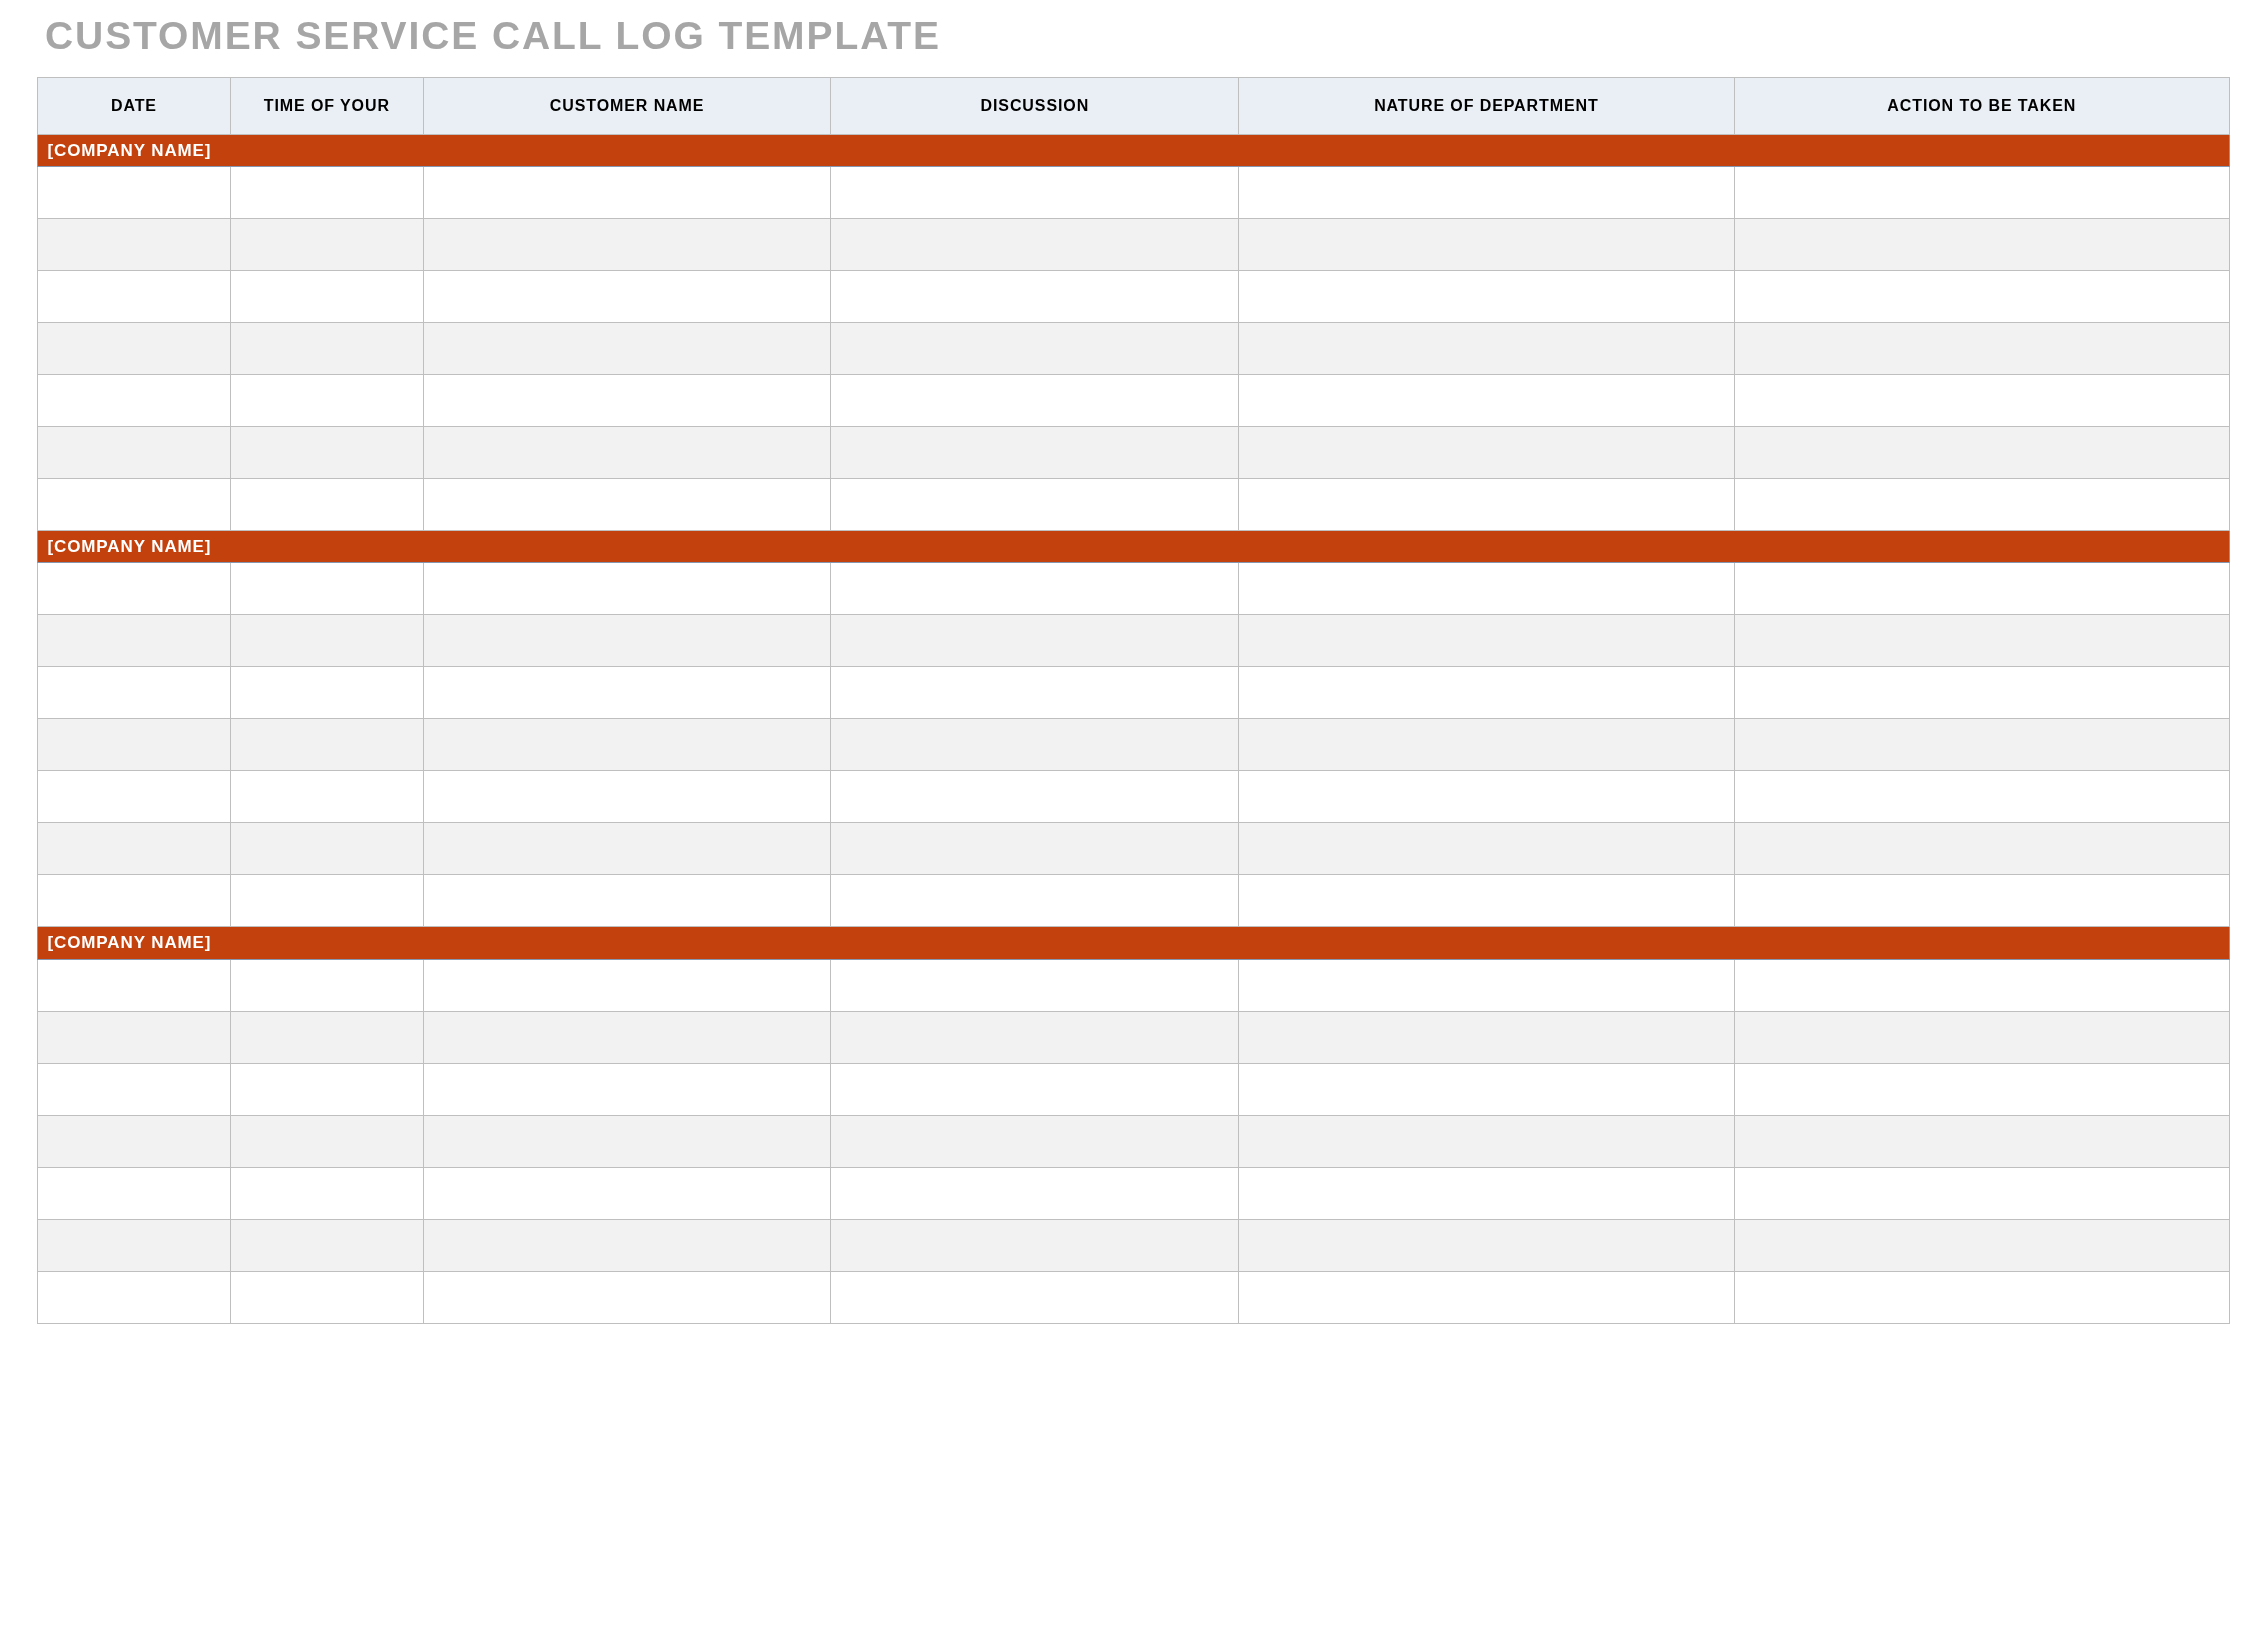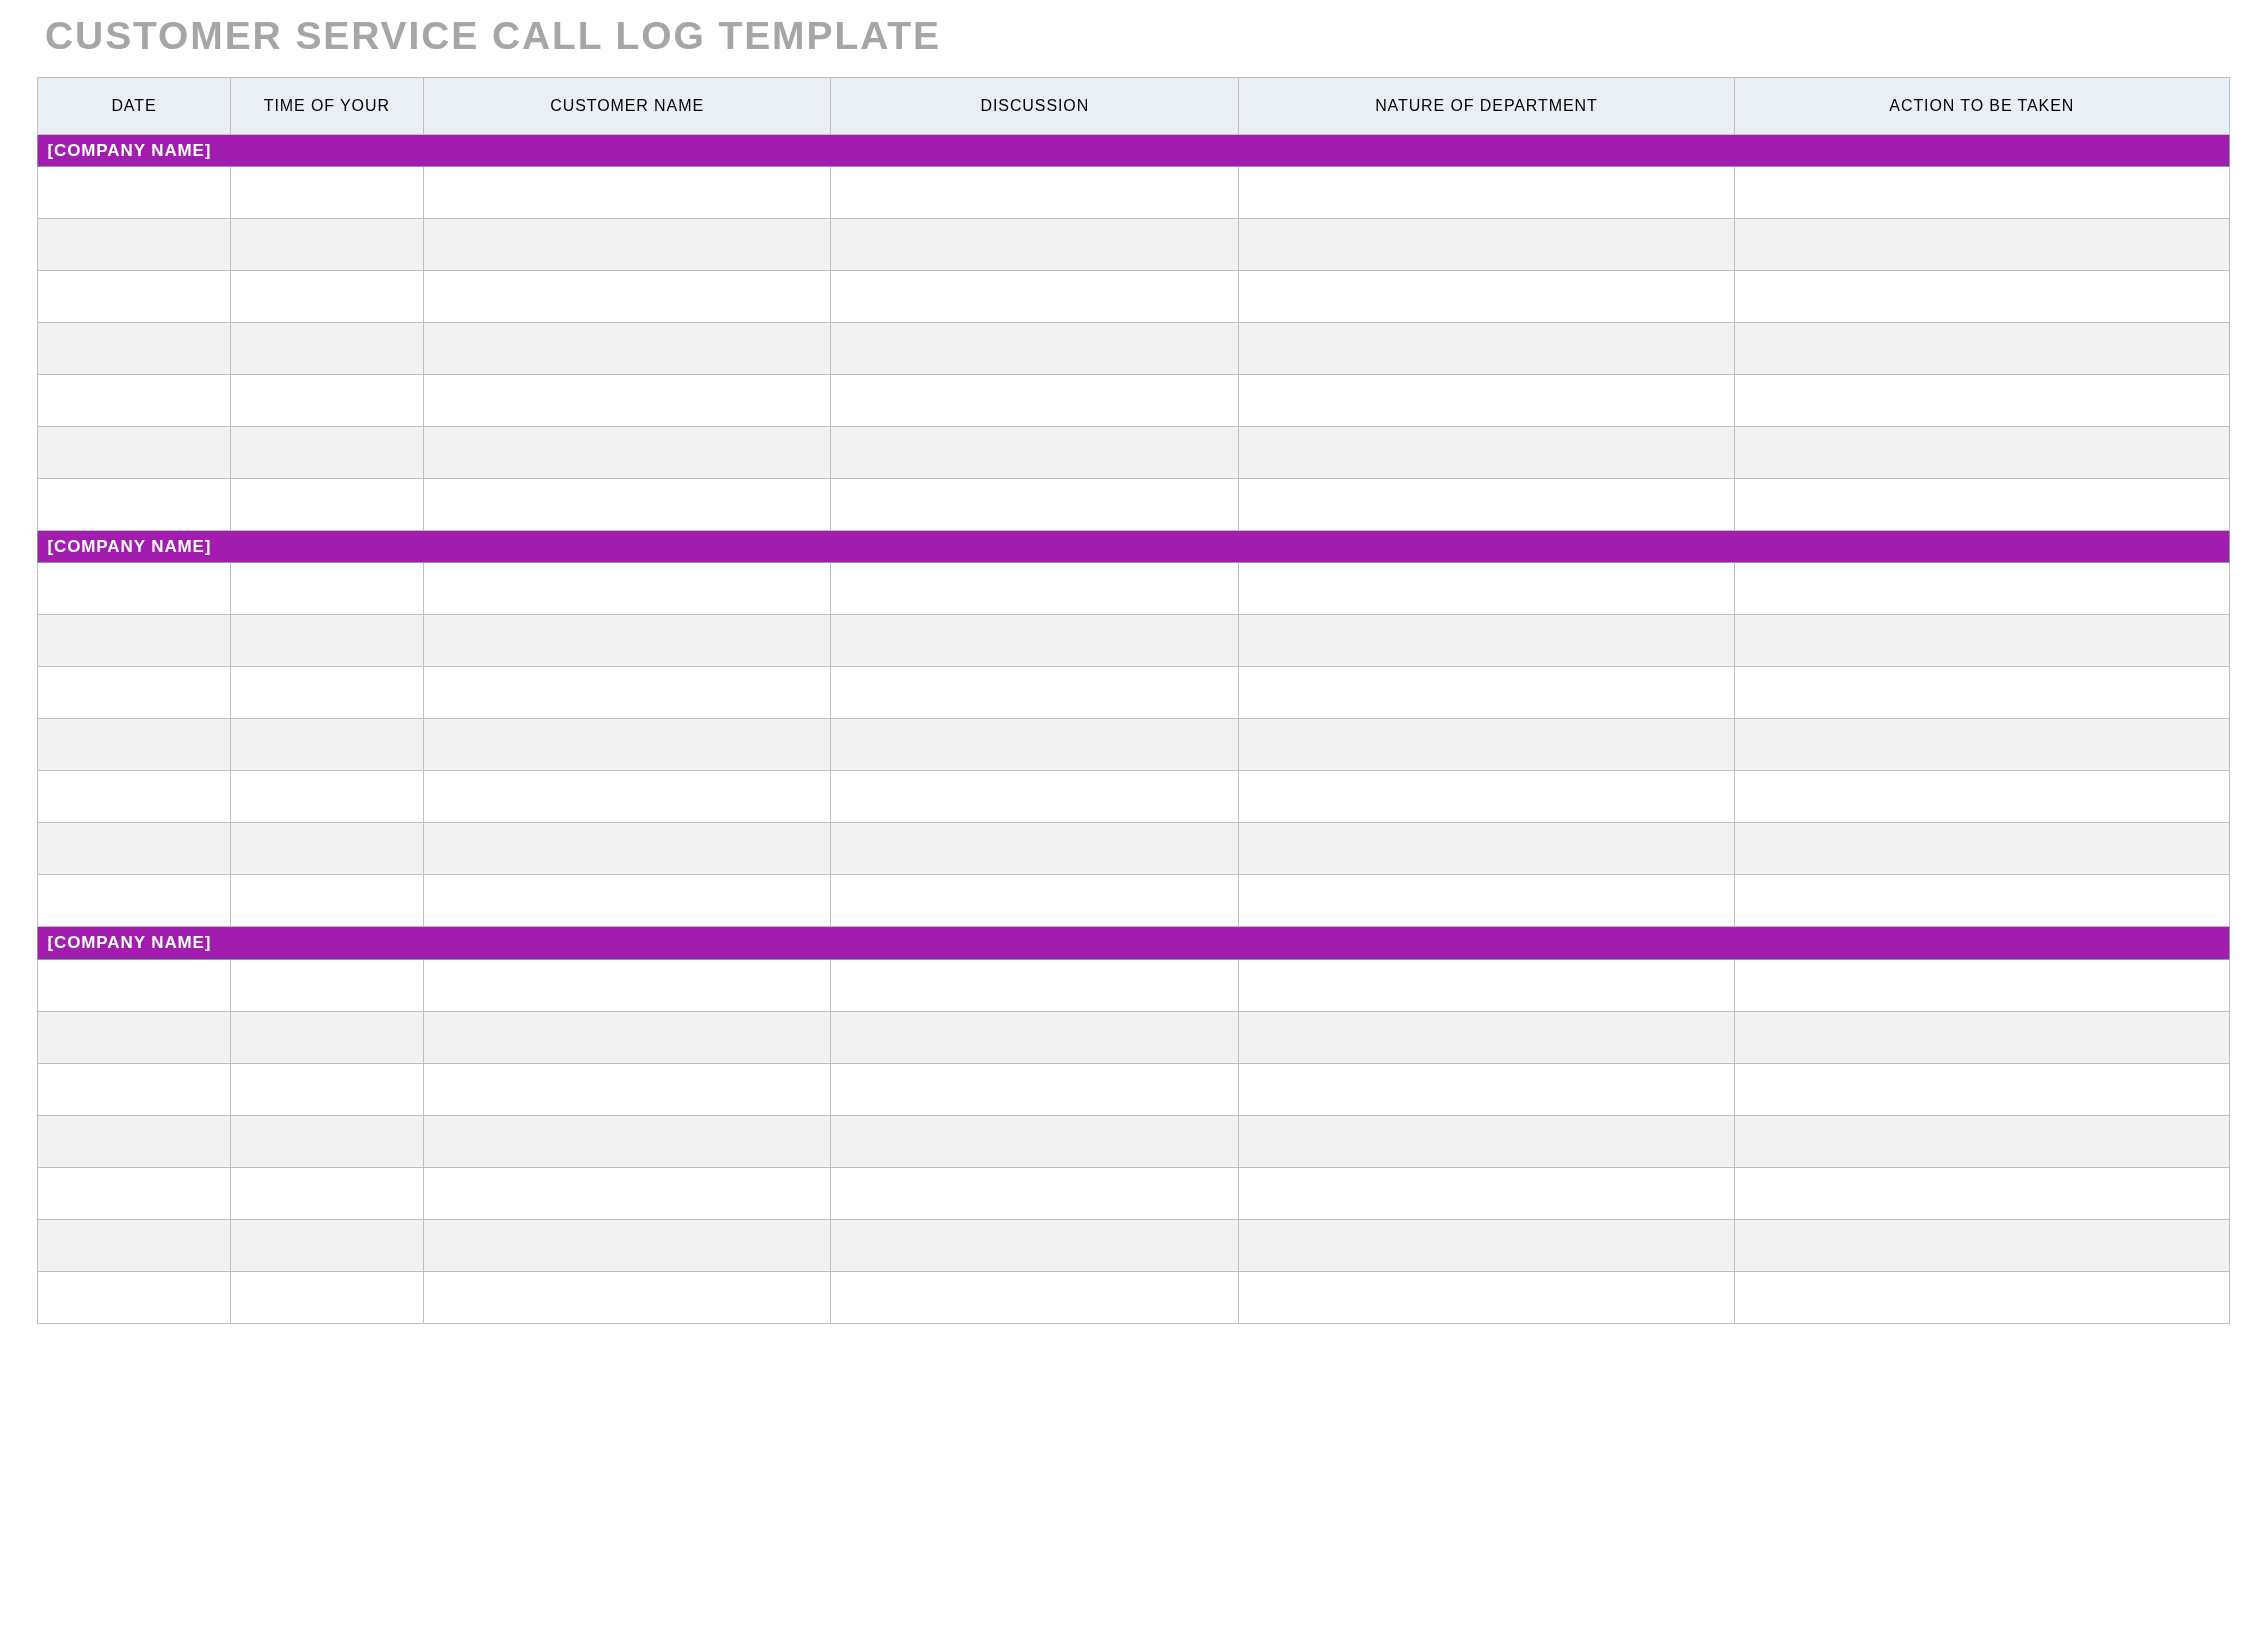--- a/index.html
+++ b/index.html
@@ -49,27 +49,27 @@
   col.c-time   { width: 8.8%; }
   col.c-cust   { width: 18.6%; }
   col.c-dept   { width: 18.6%; }
   col.c-nature { width: 22.6%; }
   col.c-action { width: 22.6%; }
 
   th {
     background: #eaeff5;
     border: 0.9px solid #bfbfbf;
     font-size: 16px;
-    font-weight: 400;
+    font-weight: 700;
     letter-spacing: 0.9px;
     padding: 19px 7.5px;
     text-align: center;
   }
   tr.section td {
-    background: #a21caf;
+    background: #c2410c;
     color: #fff;
     font-weight: 700;
     font-size: 17px;
     letter-spacing: 0.9px;
     border: 0.9px solid #8496b0;
     padding: 5.6px 9.4px;
     margin-top: 39px;
   }
   td.cell {
     border: 0.9px solid #bfbfbf;

